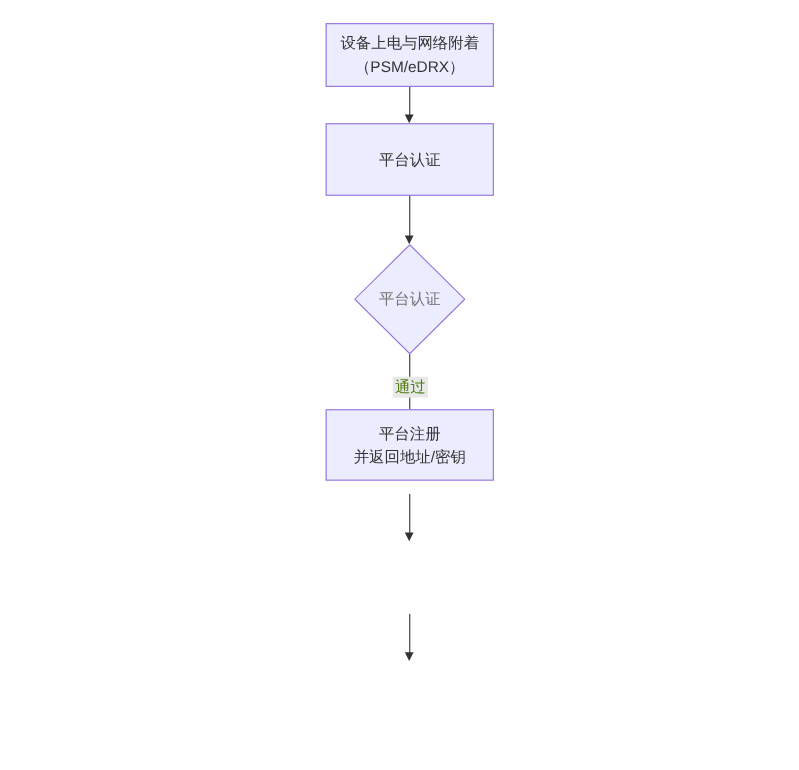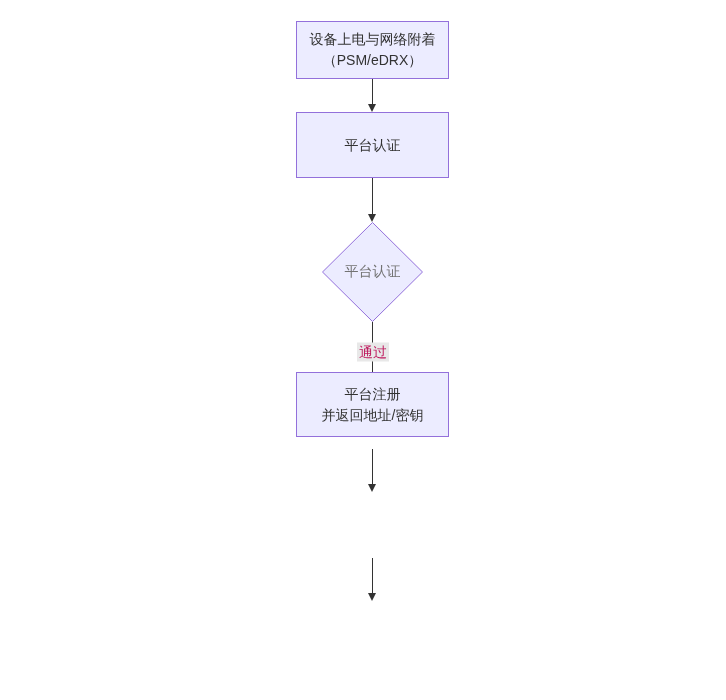--- a/index.html
+++ b/index.html
@@ -65,21 +65,21 @@
     font-size: 14px;
     color: #737373;
     white-space: nowrap;
   }
   .edge-label {
     position: absolute;
     left: 373px;
     top: 352px;
     transform: translate(-50%, -50%);
     background: #e8e8e8;
-    color: #be185d;
+    color: #4d7c0f;
     font-size: 14px;
     line-height: 19px;
     padding: 0 2px;
     white-space: nowrap;
   }
   
   .n1 { left: 296px; top: 21px;  width: 153px; height: 58px; }
   .n2 { left: 296px; top: 112px; width: 153px; height: 66px; }
   .n4 { left: 296px; top: 372px; width: 153px; height: 65px; }
   .n5 { left: 296px; top: 492px; width: 153px; height: 66px; }

